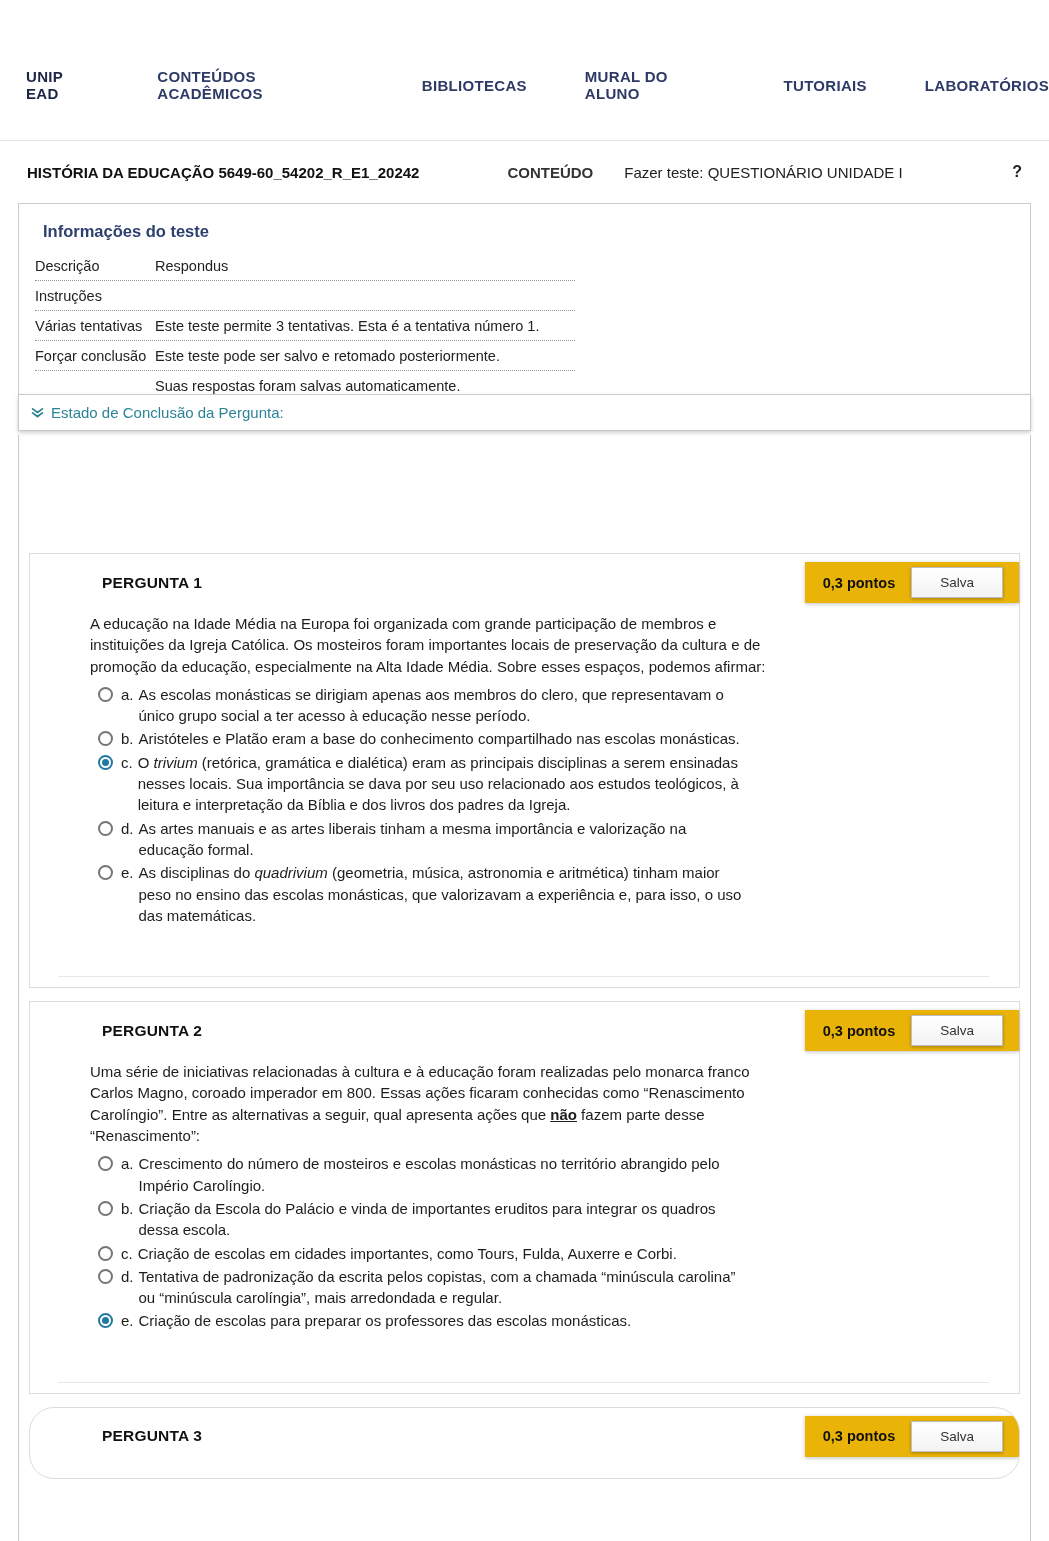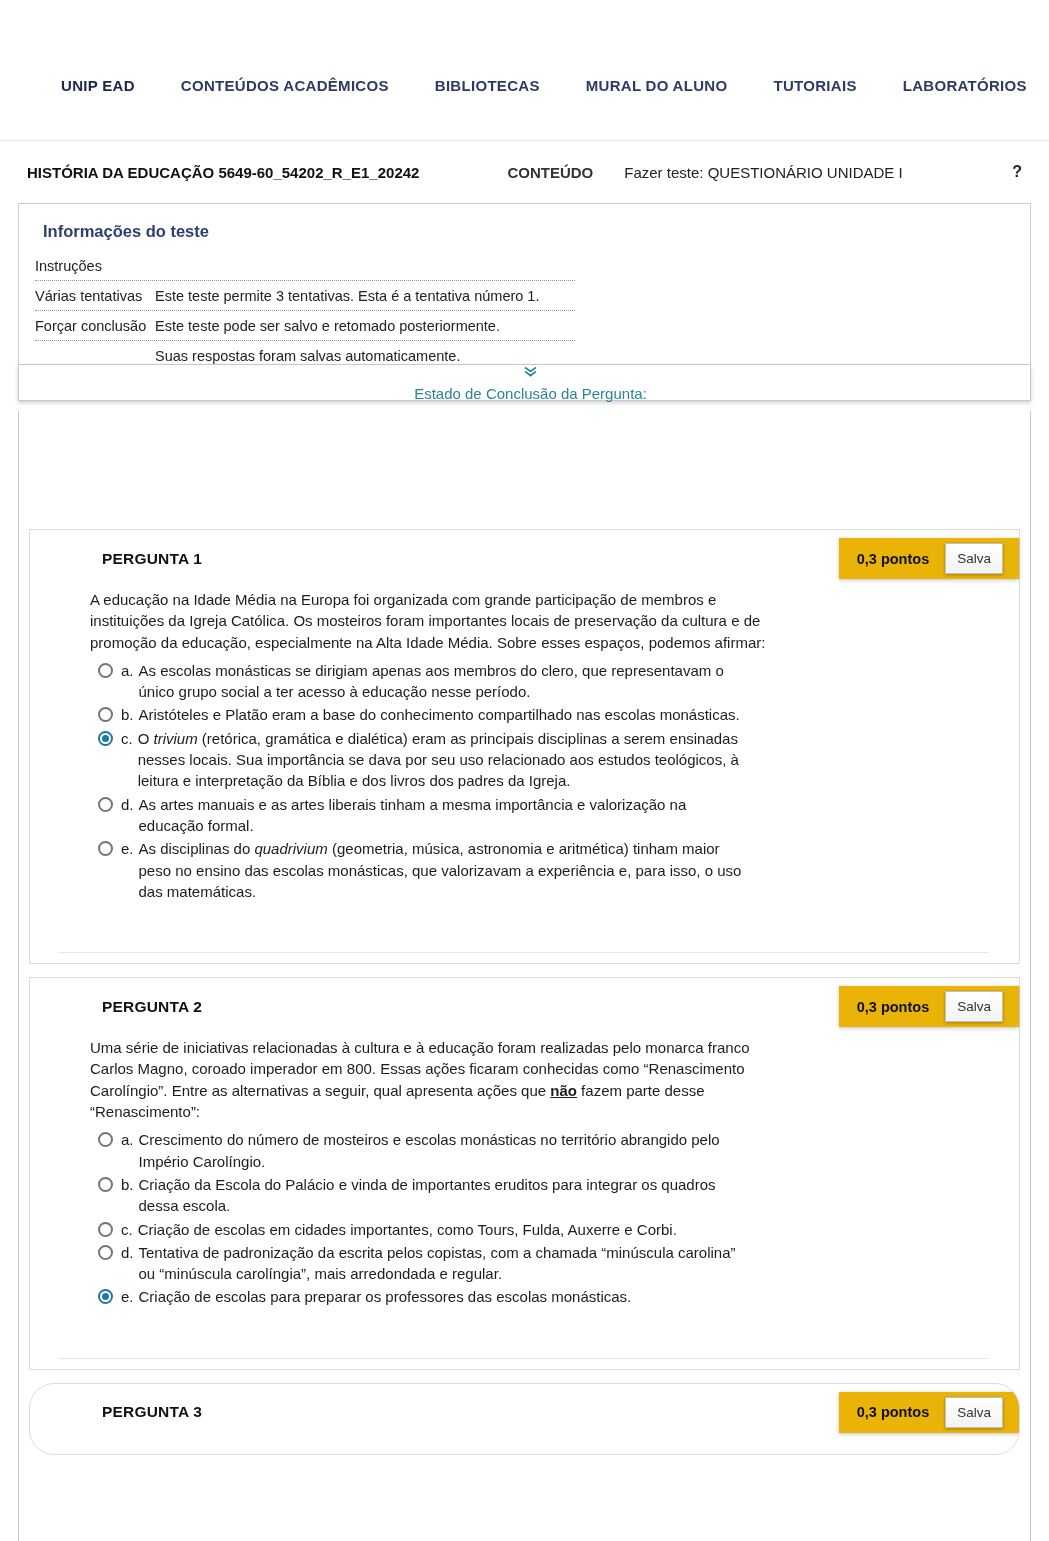--- a/index.html
+++ b/index.html
@@ -5,22 +5,22 @@
   * { margin:0; padding:0; box-sizing:border-box; }
   html,body { background:#fff; }
   body {
     width:1049px; height:1541px; overflow:hidden; position:relative;
     font-family:"Liberation Sans", sans-serif; color:#1d1d1d;
   }
   a { text-decoration:none;font-weight:bold; }
 
   
   .topnav {
-    display:flex; align-items:center; gap:46px;
-    height:141px; padding:30px 0 0 61px;
+    display:flex; align-items:center; gap:58px;
+    height:141px; padding:30px 0 0 26px;
     border-bottom:1px solid #e2e2e2;
   }
   .brand { font-weight:bold; font-size:15px; color:#1c2646; letter-spacing:.3px; cursor:pointer; }
   .nav-item { font-size:15px; color:#2d3a66; letter-spacing:.3px; cursor:pointer; }
 
   
   .page-header { display:flex; align-items:center; height:62px; padding:0 27px; font-size:15px;text-align:center; }
   .course-title { font-size:15px; font-weight:bold; color:#111; }
   .breadcrumb { margin-left:88px; color:#333; cursor:pointer; }
   .test-name { margin-left:31px; color:#222; }
@@ -30,26 +30,25 @@
   .info-box { margin:0 18px; border:1px solid #cccccc; padding:12px 0 14px 16px; background:#fff; }
   .info-title { color:#2c3f6f; font-size:16.5px; font-weight:bold; margin:6px 0 10px 8px; }
   .info-table { width:540px; font-size:14.5px; color:#222; }
   .info-row { display:flex; padding:7px 0 6px; border-bottom:1px dotted #979797; }
   .info-label { width:120px; flex-shrink:0; }
   .info-value { flex:1; }
 
   
   .estado-bar {
     position:relative; z-index:5;
-    margin:-22px 18px 10px; height:37px;
+    margin:-22px 18px 4px; height:37px;
     background:#fff; border:1px solid #c9c9c9;
     box-shadow:0 2px 4px rgba(0,0,0,.18);
     display:flex; align-items:center; gap:7px; padding-left:12px;
     cursor:pointer;
-    flex-direction:column;
   }
   .estado-label { color:#2b8496; font-size:15px; }
   .chevrons { flex-shrink:0; }
 
   
   .questions-container {
     margin:0 18px; background:#fff;
     border-left:1px solid #c9c9c9; border-right:1px solid #c9c9c9;
     padding:118px 10px 40px; min-height:1150px;
   }
@@ -58,21 +57,21 @@
   .q-title { font-size:15.5px; font-weight:bold; letter-spacing:.2px; color:#111; }
   .points-box {
     display:flex; align-items:center; gap:16px;
     padding:5px 16px 5px 18px; background:#eab308;
     box-shadow:0 1px 4px rgba(0,0,0,.25);
   }
   .points { font-size:14.5px; font-weight:bold; color:#111; white-space:nowrap; }
   .salva-btn {
     font-family:inherit; font-size:13.5px; color:#333;
     background:linear-gradient(#ffffff,#f3f3f3);
-    border:1px solid #bfbfbf; padding:7px 11px;
+    border:1px solid #bfbfbf; padding:7px 28px;
     box-shadow:0 1px 3px rgba(0,0,0,.3); cursor:pointer;
   }
   .q-body { padding:4px 30px 0 60px; font-size:15px; line-height:1.42; }
   .q-text { max-width:680px; margin-bottom:7px; }
   .q-text .not-emph { font-weight:bold; text-decoration:underline; }
   .option { display:flex; align-items:flex-start; margin:2px 0 2px 8px; cursor:pointer; }
   .radio {
     width:15px; height:15px; border:2px solid #757575; border-radius:50%;
     flex-shrink:0; margin:3px 8px 0 0; background:#fff; position:relative; cursor:pointer;
   }
@@ -105,20 +104,24 @@
   <h1 class="course-title">HISTÓRIA DA EDUCAÇÃO 5649-60_54202_R_E1_20242</h1>
   <a class="breadcrumb">CONTEÚDO</a>
   <span class="test-name">Fazer teste: QUESTIONÁRIO UNIDADE I</span>
   <span class="help">?</span>
 </header>
 
 <section class="info-box">
   <h2 class="info-title">Informações do teste</h2>
   <div class="info-table">
     <div class="info-row">
+      <span class="info-label">Descrição</span>
+      <span class="info-value">Respondus</span>
+    </div>
+    <div class="info-row">
       <span class="info-label">Instruções</span>
       <span class="info-value"></span>
     </div>
     <div class="info-row">
       <span class="info-label">Várias tentativas</span>
       <span class="info-value">Este teste permite 3 tentativas. Esta é a tentativa número 1.</span>
     </div>
     <div class="info-row">
       <span class="info-label">Forçar conclusão</span>
       <span class="info-value">Este teste pode ser salvo e retomado posteriormente.</span>

